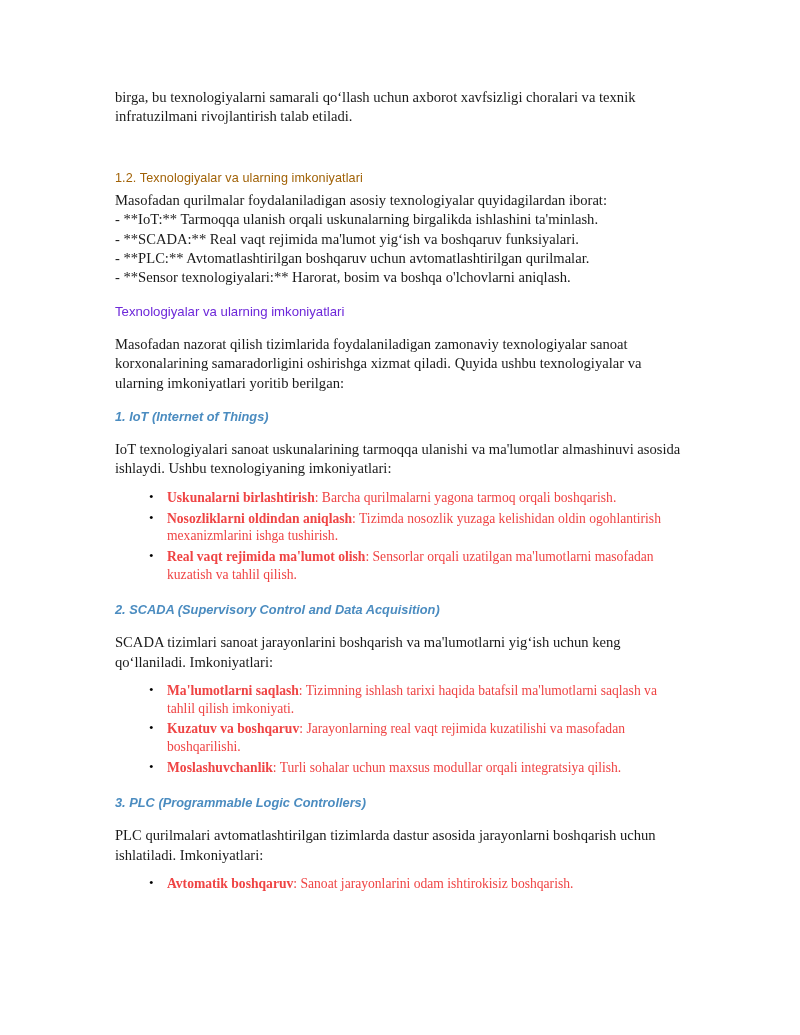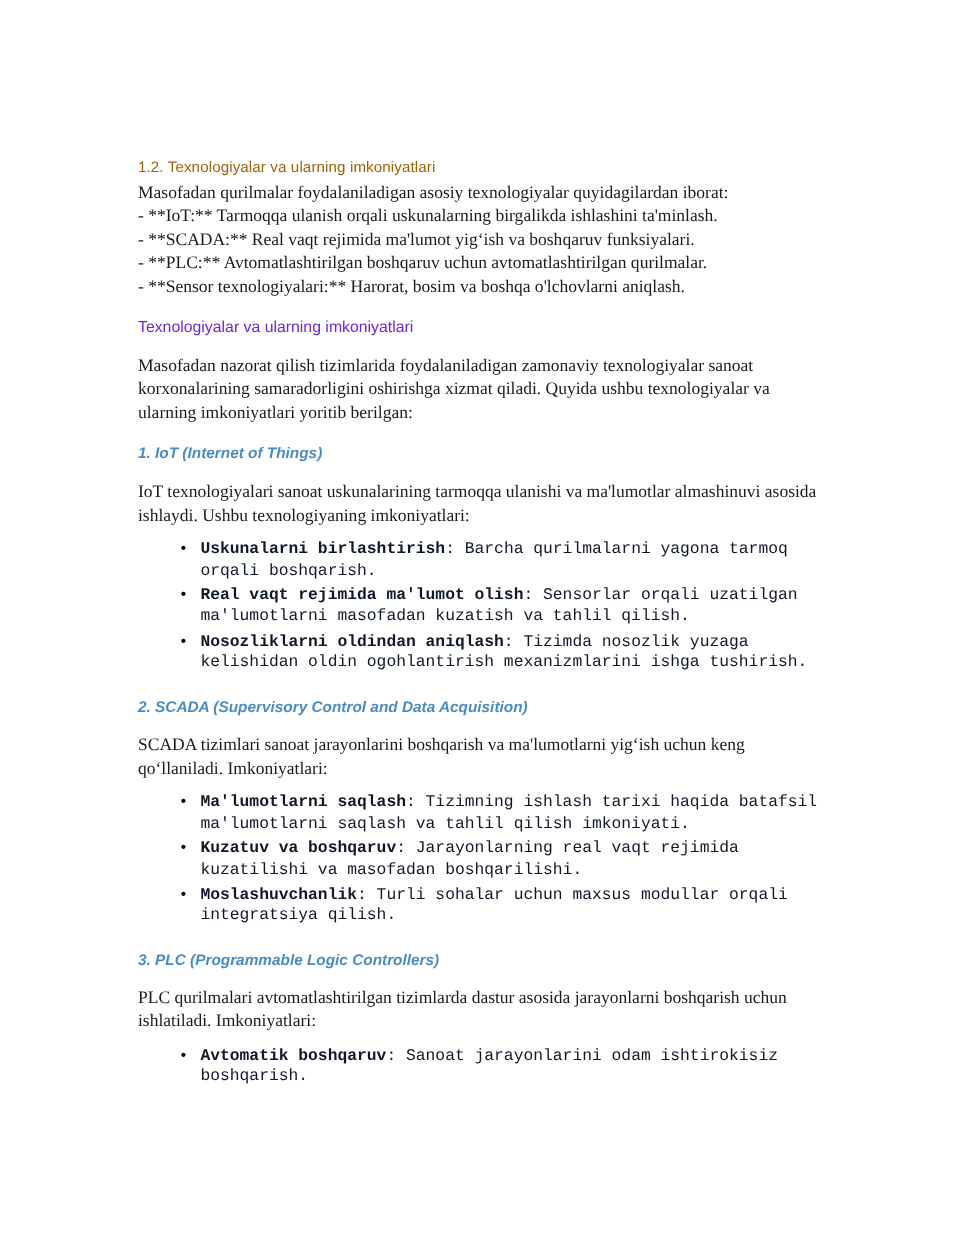--- a/index.html
+++ b/index.html
@@ -73,24 +73,24 @@
   }
   .bold { font-weight: bold; }
 
   ul.bullets {
     margin: 0;
     padding-left: 52px;
     list-style: none;
   }
   ul.bullets li {
     position: relative;
-    font-family: Liberation Mono, monospace;
+    font-family: Liberation Serif, serif;
     font-size: 13.6px;
     line-height: 1.3;
-    color: #0f172a;
+    color: #ef4444;
     margin-bottom: 3px;
     padding-left: 0;
   }
   ul.bullets li::before {
     content: "\2022";
     position: absolute;
     left: -18px;
     top: 0;
     font-size: 13px;
     color: #000;
@@ -101,20 +101,21 @@
     line-height: 1.33;
     color: #1a1a1a;
     margin: 0;
   }
 </style>
 </head>
 <body>
 
 <div class="page">
 
+  <p class="para para-intro">birga, bu texnologiyalarni samarali qo‘llash uchun axborot xavfsizligi choralari va texnik infratuzilmani rivojlantirish talab etiladi.</p>
 
   <div class="spacer-lg"></div>
 
   <h2 class="heading-blue">1.2. Texnologiyalar va ularning imkoniyatlari</h2>
 
   <div class="spacer-xs"></div>
 
   <p class="para">Masofadan qurilmalar foydalaniladigan asosiy texnologiyalar quyidagilardan iborat:</p>
 
   <ul class="list-flat">
@@ -137,22 +138,22 @@
   <h3 class="heading-italic">1. IoT (Internet of Things)</h3>
 
   <div class="spacer-md"></div>
 
   <p class="body-block">IoT texnologiyalari sanoat uskunalarining tarmoqqa ulanishi va ma'lumotlar almashinuvi asosida ishlaydi. Ushbu texnologiyaning imkoniyatlari:</p>
 
   <div class="spacer-sm"></div>
 
   <ul class="bullets">
     <li><span class="bold">Uskunalarni birlashtirish</span><span>: Barcha qurilmalarni yagona tarmoq orqali boshqarish.</span></li>
+    <li><span class="bold">Nosozliklarni oldindan aniqlash</span><span>: Tizimda nosozlik yuzaga kelishidan oldin ogohlantirish mexanizmlarini ishga tushirish.</span></li>
     <li><span class="bold">Real vaqt rejimida ma'lumot olish</span><span>: Sensorlar orqali uzatilgan ma'lumotlarni masofadan kuzatish va tahlil qilish.</span></li>
-    <li><span class="bold">Nosozliklarni oldindan aniqlash</span><span>: Tizimda nosozlik yuzaga kelishidan oldin ogohlantirish mexanizmlarini ishga tushirish.</span></li>
   </ul>
 
   <div class="spacer-md"></div>
 
   <h3 class="heading-italic">2. SCADA (Supervisory Control and Data Acquisition)</h3>
 
   <div class="spacer-md"></div>
 
   <p class="body-block">SCADA tizimlari sanoat jarayonlarini boshqarish va ma'lumotlarni yig‘ish uchun keng qo‘llaniladi. Imkoniyatlari:</p>
 

